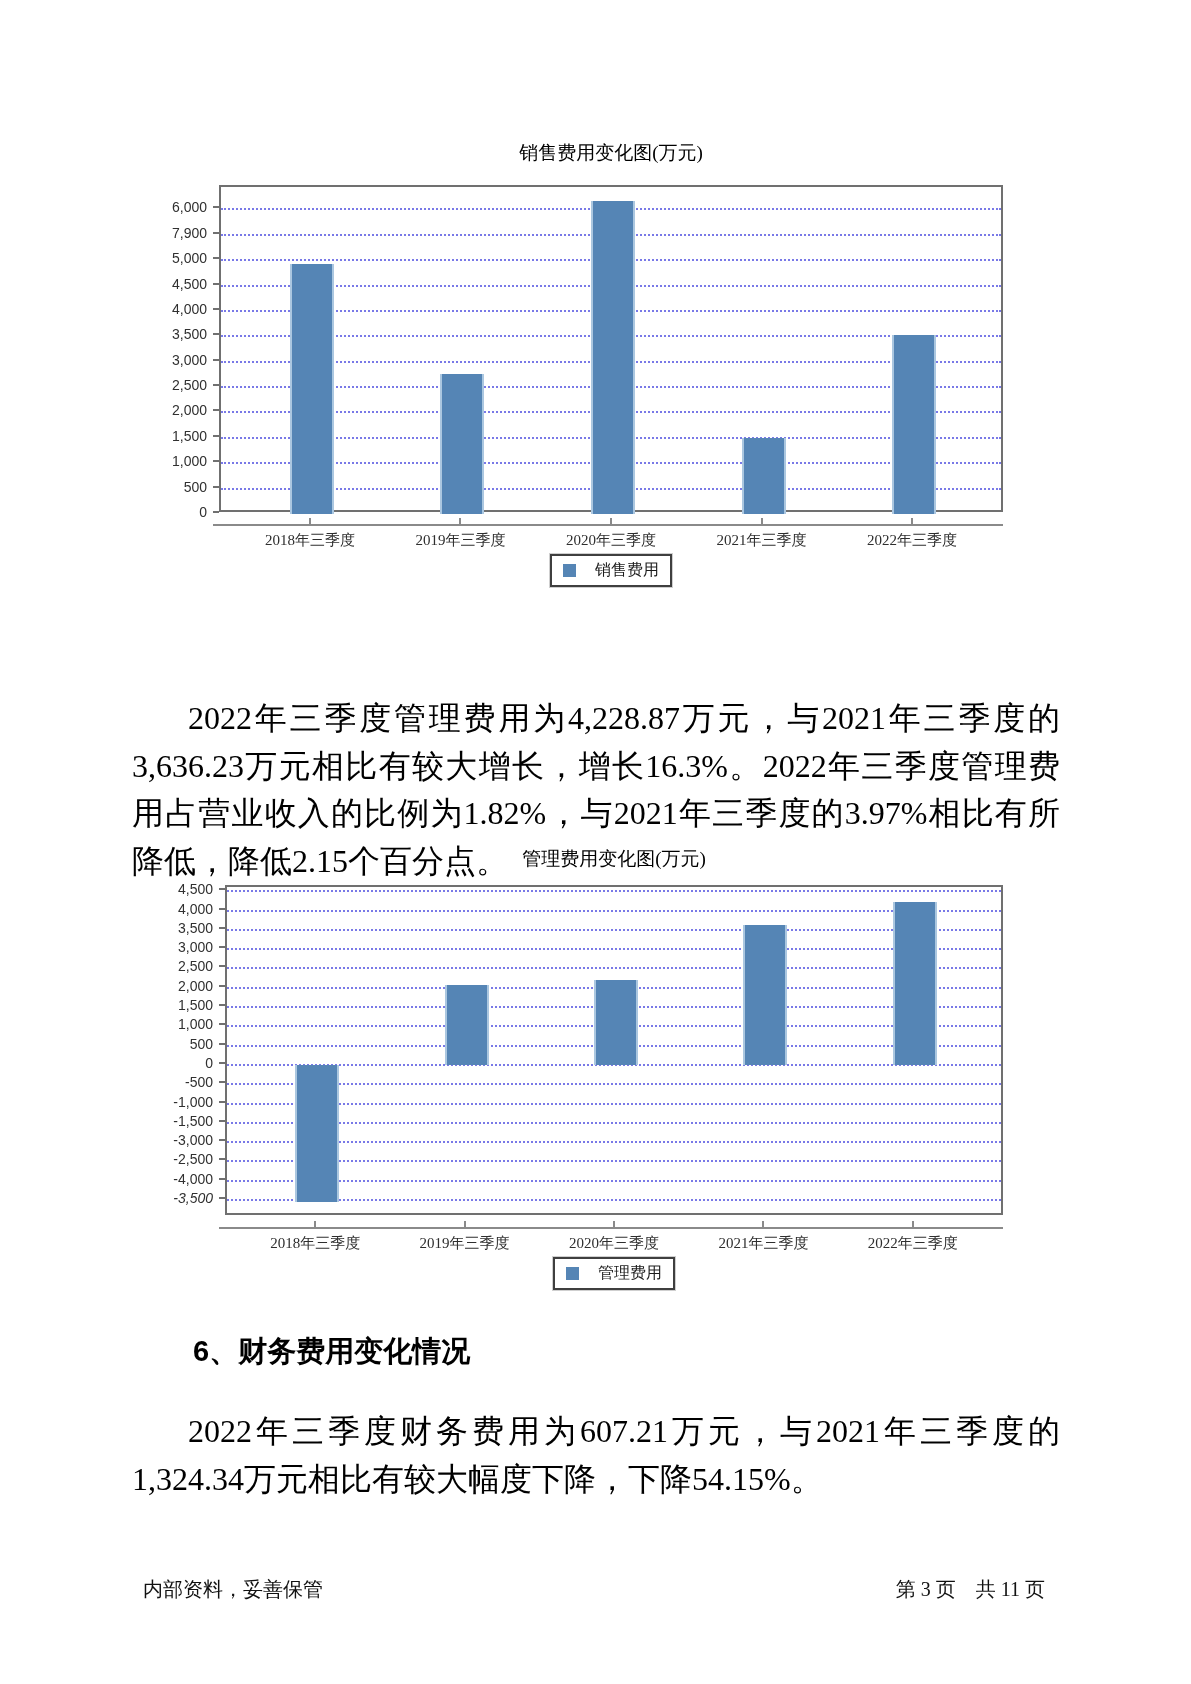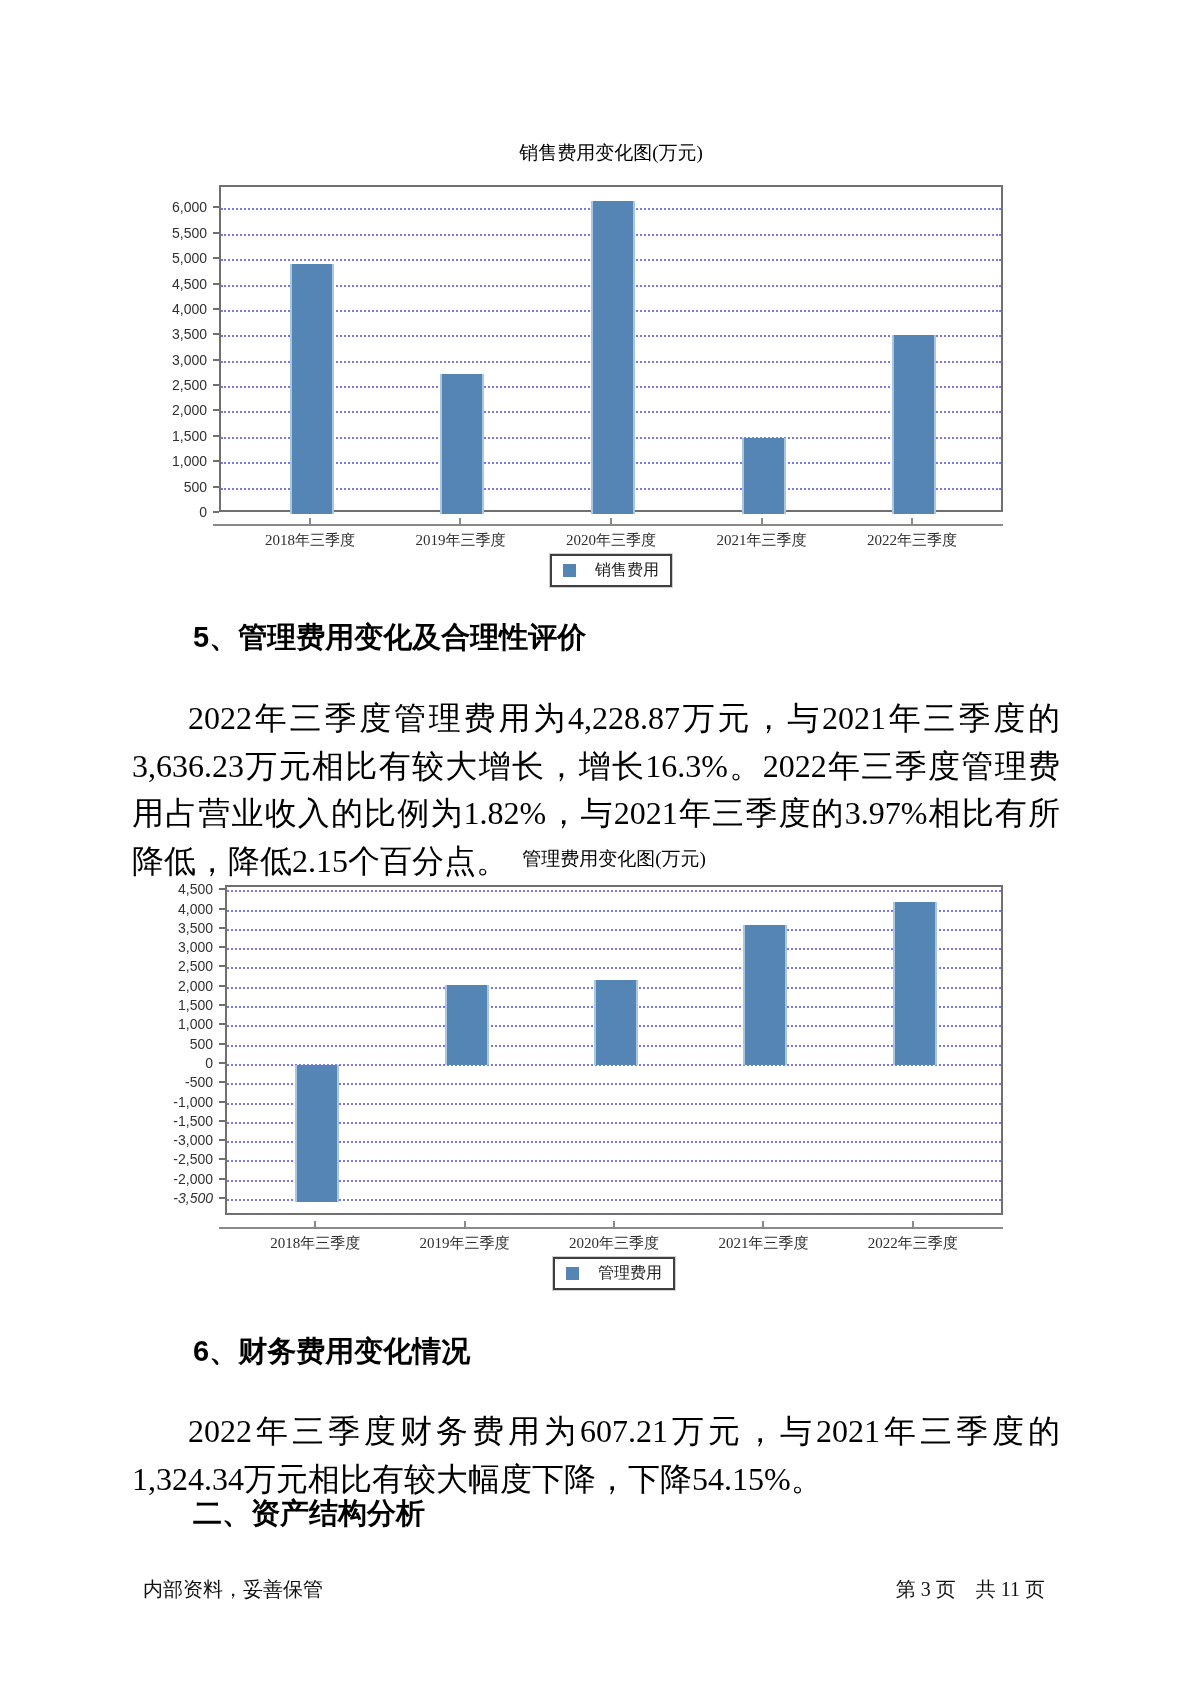--- a/index.html
+++ b/index.html
@@ -70,21 +70,21 @@
       <div class="ytick-label" style="left: 123px; top: 351.671px;">3,000</div>
       <div class="ytick-mark" style="left: 213px; top: 333.283px;"></div>
       <div class="ytick-label" style="left: 123px; top: 326.283px;">3,500</div>
       <div class="ytick-mark" style="left: 213px; top: 307.894px;"></div>
       <div class="ytick-label" style="left: 123px; top: 300.894px;">4,000</div>
       <div class="ytick-mark" style="left: 213px; top: 282.506px;"></div>
       <div class="ytick-label" style="left: 123px; top: 275.506px;">4,500</div>
       <div class="ytick-mark" style="left: 213px; top: 257.118px;"></div>
       <div class="ytick-label" style="left: 123px; top: 250.118px;">5,000</div>
       <div class="ytick-mark" style="left: 213px; top: 231.73px;"></div>
-      <div class="ytick-label" style="left: 123px; top: 224.73px;">5,500</div>
+      <div class="ytick-label" style="left: 123px; top: 224.73px;">7,900</div>
       <div class="ytick-mark" style="left: 213px; top: 206.342px;"></div>
       <div class="ytick-label" style="left: 123px; top: 199.342px;">6,000</div>
       <div class="xaxis-line" style="left: 213px; top: 524px; width: 790px;"></div>
       <div class="xtick-mark" style="left: 308.944px; top: 518px;"></div>
       <div class="xcat-label" style="left: 224.944px; top: 531px;">2018年三季度</div>
       <div class="xtick-mark" style="left: 459.472px; top: 518px;"></div>
       <div class="xcat-label" style="left: 375.472px; top: 531px;">2019年三季度</div>
       <div class="xtick-mark" style="left: 610px; top: 518px;"></div>
       <div class="xcat-label" style="left: 526px; top: 531px;">2020年三季度</div>
       <div class="xtick-mark" style="left: 760.528px; top: 518px;"></div>
@@ -119,21 +119,21 @@
         <div class="gridline" style="top: 3.24561px;"></div>
         <div class="bar" style="left: 68.248px; top: 177.93px; width: 44px; height: 136.632px;"></div>
         <div class="bar" style="left: 217.624px; top: 98.4211px; width: 44px; height: 79.5088px;"></div>
         <div class="bar" style="left: 367px; top: 92.6316px; width: 44px; height: 85.2982px;"></div>
         <div class="bar" style="left: 516.376px; top: 37.5841px; width: 44px; height: 140.346px;"></div>
         <div class="bar" style="left: 665.752px; top: 14.7103px; width: 44px; height: 163.22px;"></div>
       </div>
       <div class="ytick-mark" style="left: 219px; top: 1197.02px;"></div>
       <div class="ytick-label" style="left: 129px; top: 1190.02px; font-style: italic;">-3,500</div>
       <div class="ytick-mark" style="left: 219px; top: 1177.72px;"></div>
-      <div class="ytick-label" style="left: 129px; top: 1170.72px;">-2,000</div>
+      <div class="ytick-label" style="left: 129px; top: 1170.72px;">-4,000</div>
       <div class="ytick-mark" style="left: 219px; top: 1158.42px;"></div>
       <div class="ytick-label" style="left: 129px; top: 1151.42px;">-2,500</div>
       <div class="ytick-mark" style="left: 219px; top: 1139.12px;"></div>
       <div class="ytick-label" style="left: 129px; top: 1132.12px;">-3,000</div>
       <div class="ytick-mark" style="left: 219px; top: 1119.82px;"></div>
       <div class="ytick-label" style="left: 129px; top: 1112.82px;">-1,500</div>
       <div class="ytick-mark" style="left: 219px; top: 1100.53px;"></div>
       <div class="ytick-label" style="left: 129px; top: 1093.53px;">-1,000</div>
       <div class="ytick-mark" style="left: 219px; top: 1081.23px;"></div>
       <div class="ytick-label" style="left: 129px; top: 1074.23px;">-500</div>
@@ -167,27 +167,25 @@
       <div class="xtick-mark" style="left: 762.376px; top: 1221px;"></div>
       <div class="xcat-label" style="left: 678.376px; top: 1234px;">2021年三季度</div>
       <div class="xtick-mark" style="left: 911.752px; top: 1221px;"></div>
       <div class="xcat-label" style="left: 827.752px; top: 1234px;">2022年三季度</div>
       <div class="legend" style="left: 614px; top: 1257px;">
         <span class="legend-swatch"></span>
         <span class="legend-label">管理费用</span>
       </div>
     </div>
 
-  <div class="sec-head" style="top:618px">5、管理费用变化及合理性评价</div>
 
   <p class="para" style="top:663px">2022年三季度管理费用为4,228.87万元，与2021年三季度的3,636.23万元相比有较大增长，增长16.3%。2022年三季度管理费用占营业收入的比例为1.82%，与2021年三季度的3.97%相比有所降低，降低2.15个百分点。</p>
 
   <div class="sec-head" style="top:1332px">6、财务费用变化情况</div>
 
   <p class="para" style="top:1376px">2022年三季度财务费用为607.21万元，与2021年三季度的1,324.34万元相比有较大幅度下降，下降54.15%。</p>
 
-  <div class="sec-head" style="top:1494px">二、资产结构分析</div>
 
   <div class="footer-left">内部资料，妥善保管</div>
 
   <div class="footer-right">第 3 页　共 11 页</div>
 
 </div>
 
 </body></html>

